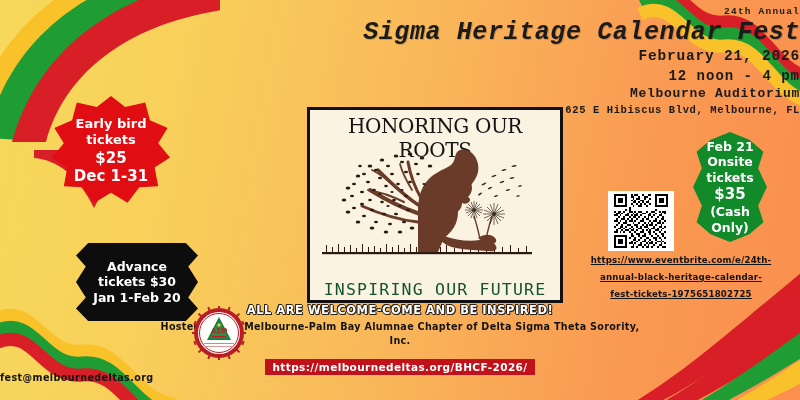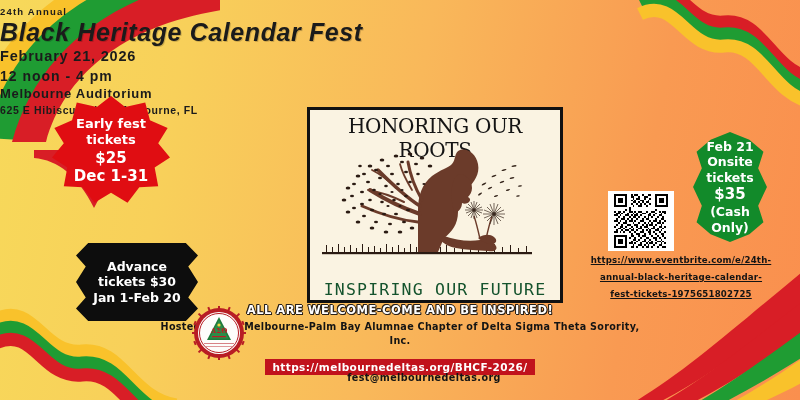--- a/index.html
+++ b/index.html
@@ -14,22 +14,22 @@
 
   
   .deco{position:absolute;pointer-events:none;}
   #deco-tl{left:-40px;top:-58px;width:260px;height:200px;}
   #deco-tr{right:-20px;top:-18px;width:200px;height:140px;}
   #deco-bl{left:-10px;top:295px;width:210px;height:120px;}
   #deco-br{right:-14px;bottom:-12px;width:200px;height:150px;}
   #deco-redblob{left:34px;top:150px;width:120px;height:70px;}
 
   
-  .head{position:absolute;left:0;right:0;text-align:left;
-        font-family:Liberation Sans, sans-serif;color:#1b1b1b;
+  .head{position:absolute;left:0;right:0;text-align:right;
+        font-family:Liberation Mono, monospace;color:#1b1b1b;
         letter-spacing:.5px;font-weight:bold;}
   #annual{top:6px;font-size:9.5px;letter-spacing:1.2px;}
   #fest-title{top:18px;font-size:25px;letter-spacing:.6px;
         font-style:italic;text-shadow:1px 1px 0 rgba(0,0,0,.18);}
   #fest-date{top:48px;font-size:14.5px;letter-spacing:.8px;}
   #fest-time{top:68px;font-size:14px;letter-spacing:1px;}
   #fest-venue{top:86px;font-size:13px;letter-spacing:.7px;}
   #fest-addr{top:104px;font-size:10.5px;letter-spacing:.6px;}
 
   
@@ -77,22 +77,22 @@
   #welcome{position:absolute;left:0;right:0;top:303px;text-align:center;
       font-size:11.5px;font-weight:bold;color:#fff;letter-spacing:.5px;
       text-shadow:-1px 0 #2a2118,0 1px #2a2118,1px 0 #2a2118,0 -1px #2a2118,
                    1px 1px #2a2118,-1px -1px #2a2118;}
   #hosted{position:absolute;left:150px;right:150px;top:320px;text-align:center;
       font-size:9.6px;font-weight:bold;color:#141414;letter-spacing:.3px;
       line-height:1.5;}
   #site-url-wrap{position:absolute;left:0;right:0;top:356px;text-align:center;}
   #site-url{display:inline-block;background:#c1121c;color:#fff;font-weight:bold;
       font-size:10.5px;letter-spacing:.4px;padding:2px 7px;}
-  #email{position:absolute;left:0;right:0;top:372px;text-align:center;
-      font-size:9.6px;font-weight:bold;color:#141414;letter-spacing:.4px;padding-left:48px;}
+  #email{position:absolute;left:0;right:0;top:372px;
+      font-size:9.6px;font-weight:bold;color:#141414;letter-spacing:.4px;}
 
   
   #seal{position:absolute;left:192px;top:306px;width:54px;height:54px;}
 </style>
 </head>
 <body>
 
 <div id="flyer">
 
   <svg class="deco" id="deco-tl" viewBox="0 0 260 200">
@@ -119,21 +119,21 @@
   </svg>
 
   <svg class="deco" id="deco-br" viewBox="0 0 200 150">
     <path d="M6 148 C60 120 120 66 188 10 L196 36 C132 86 72 132 22 150 Z" fill="#d81e26"></path>
     <path d="M30 150 C84 124 140 76 196 34 L200 62 C150 100 96 136 52 152 Z" fill="#d81e26"></path>
     <path d="M62 152 C110 128 156 92 198 62 L200 88 C162 112 116 140 80 154 Z" fill="#1f9c33"></path>
     <path d="M92 154 C134 134 172 108 200 88 L200 114 C172 130 134 148 106 156 Z" fill="#f9c22b"></path>
   </svg>
 
   <div class="head" id="annual">24th Annual</div>
-  <div class="head" id="fest-title">Black Heritage Calendar Fest</div>
+  <div class="head" id="fest-title">Sigma Heritage Calendar Fest</div>
   <div class="head" id="fest-date">February 21, 2026</div>
   <div class="head" id="fest-time">12 noon - 4 pm</div>
   <div class="head" id="fest-venue">Melbourne Auditorium</div>
   <div class="head" id="fest-addr">625 E Hibiscus Blvd, Melbourne, FL</div>
 
   <div id="poster">
     <div id="poster-top">HONORING OUR ROOTS</div>
 
     <svg id="poster-art" viewBox="0 0 218 128">
 
@@ -310,21 +310,21 @@
         <ellipse cx="190" cy="50" rx="2.2" ry=".7" transform="rotate(-14 190 50)"></ellipse>
         <ellipse cx="202" cy="46" rx="2.2" ry=".7" transform="rotate(-8 202 46)"></ellipse>
         <ellipse cx="200" cy="56" rx="2" ry=".7" transform="rotate(-10 200 56)"></ellipse>
       </g>
     </svg>
 
     <div id="poster-bottom">INSPIRING OUR FUTURE</div>
   </div>
 
   <div class="badge" id="badge-early">
-    <span>Early fest</span>
+    <span>Early bird</span>
     <span>tickets</span>
     <span class="b-big">$25</span>
     <span class="b-big">Dec 1-31</span>
   </div>
 
   <div class="badge" id="badge-advance">
     <span>Advance</span>
     <span>tickets $30</span>
     <span>Jan 1-Feb 20</span>
   </div>

